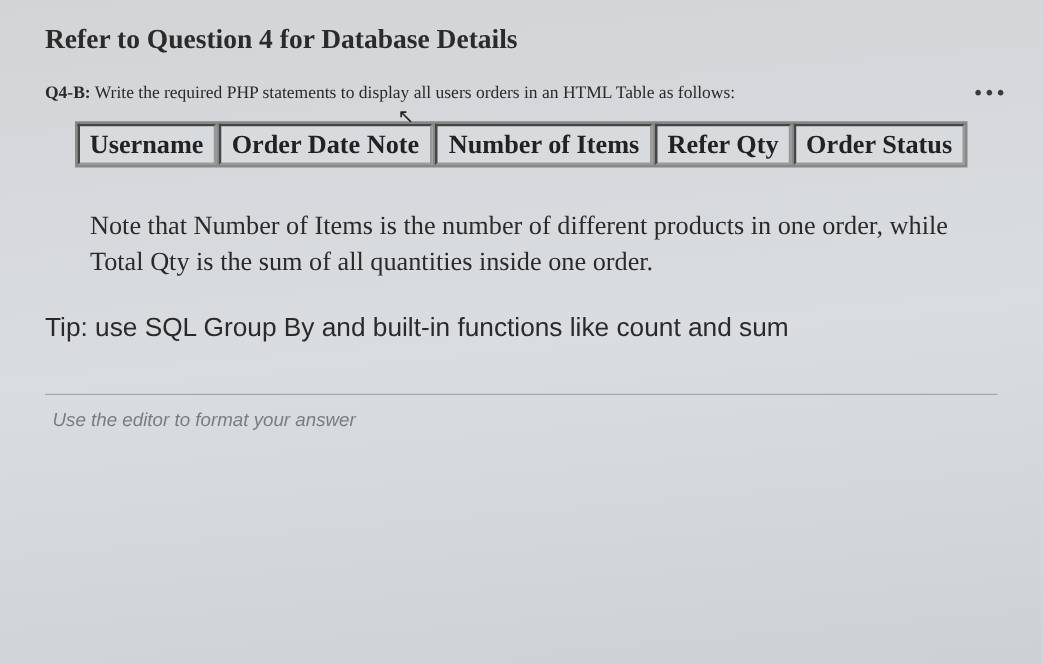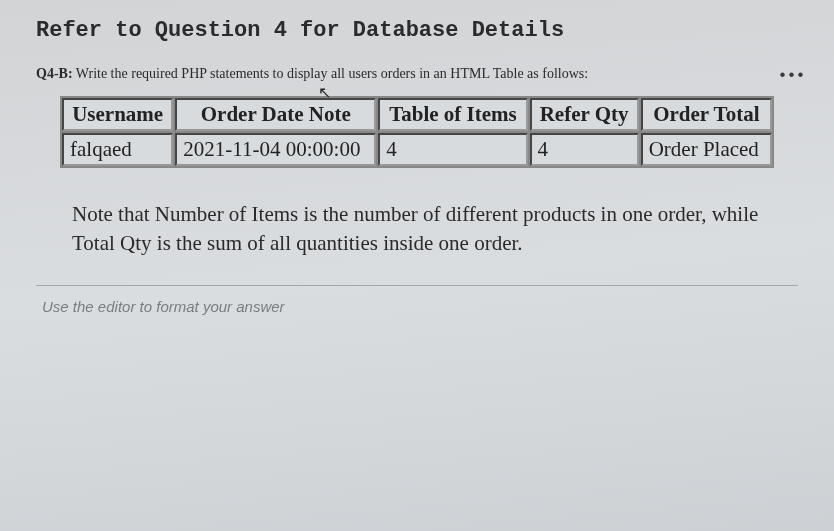--- a/index.html
+++ b/index.html
@@ -16,21 +16,20 @@
       padding: 18px 36px 0 36px;
       background: linear-gradient(175deg, #d2d4d6 0%, #dadde0 50%, #ccd0d4 100%);
       min-height: 531px;
       color: #2a2a2a;
     }
     .title {
       font-weight: bold;
       font-size: 22px;
       margin-bottom: 22px;
       color: #2b2b2b;
-      font-family: Liberation Mono, monospace;
     }
     .question {
       font-size: 14px;
       line-height: 1.35;
       margin-bottom: 12px;
     }
     .question-label {
       font-weight: bold;
     }
     .ellipsis {
@@ -112,37 +111,31 @@
   <div class="question">
     <span class="question-label">Q4-B:</span><span> Write the required PHP statements to display all users orders in an HTML Table as follows:</span>
   </div>
 
   <div class="table-wrapper">
     <table>
       <thead>
         <tr>
           <th>Username</th>
           <th>Order Date Note</th>
-          <th>Table of Items</th>
+          <th>Number of Items</th>
           <th>Refer Qty</th>
-          <th>Order Total</th>
+          <th>Order Status</th>
         </tr>
       </thead>
       <tbody>
-        <tr>
-          <td>falqaed</td>
-          <td>2021-11-04 00:00:00</td>
-          <td>4</td>
-          <td>4</td>
-          <td>Order Placed</td>
-        </tr>
       </tbody>
     </table>
   </div>
 
   <div class="note">Note that Number of Items is the number of different products in one order, while Total Qty is the sum of all quantities inside one order.</div>
 
+  <div class="tip">Tip: use SQL Group By and built-in functions like count and sum</div>
 
   <div class="hr"></div>
 
   <div class="editor-hint">Use the editor to format your answer</div>
 
 </div>
 
 </body></html>

